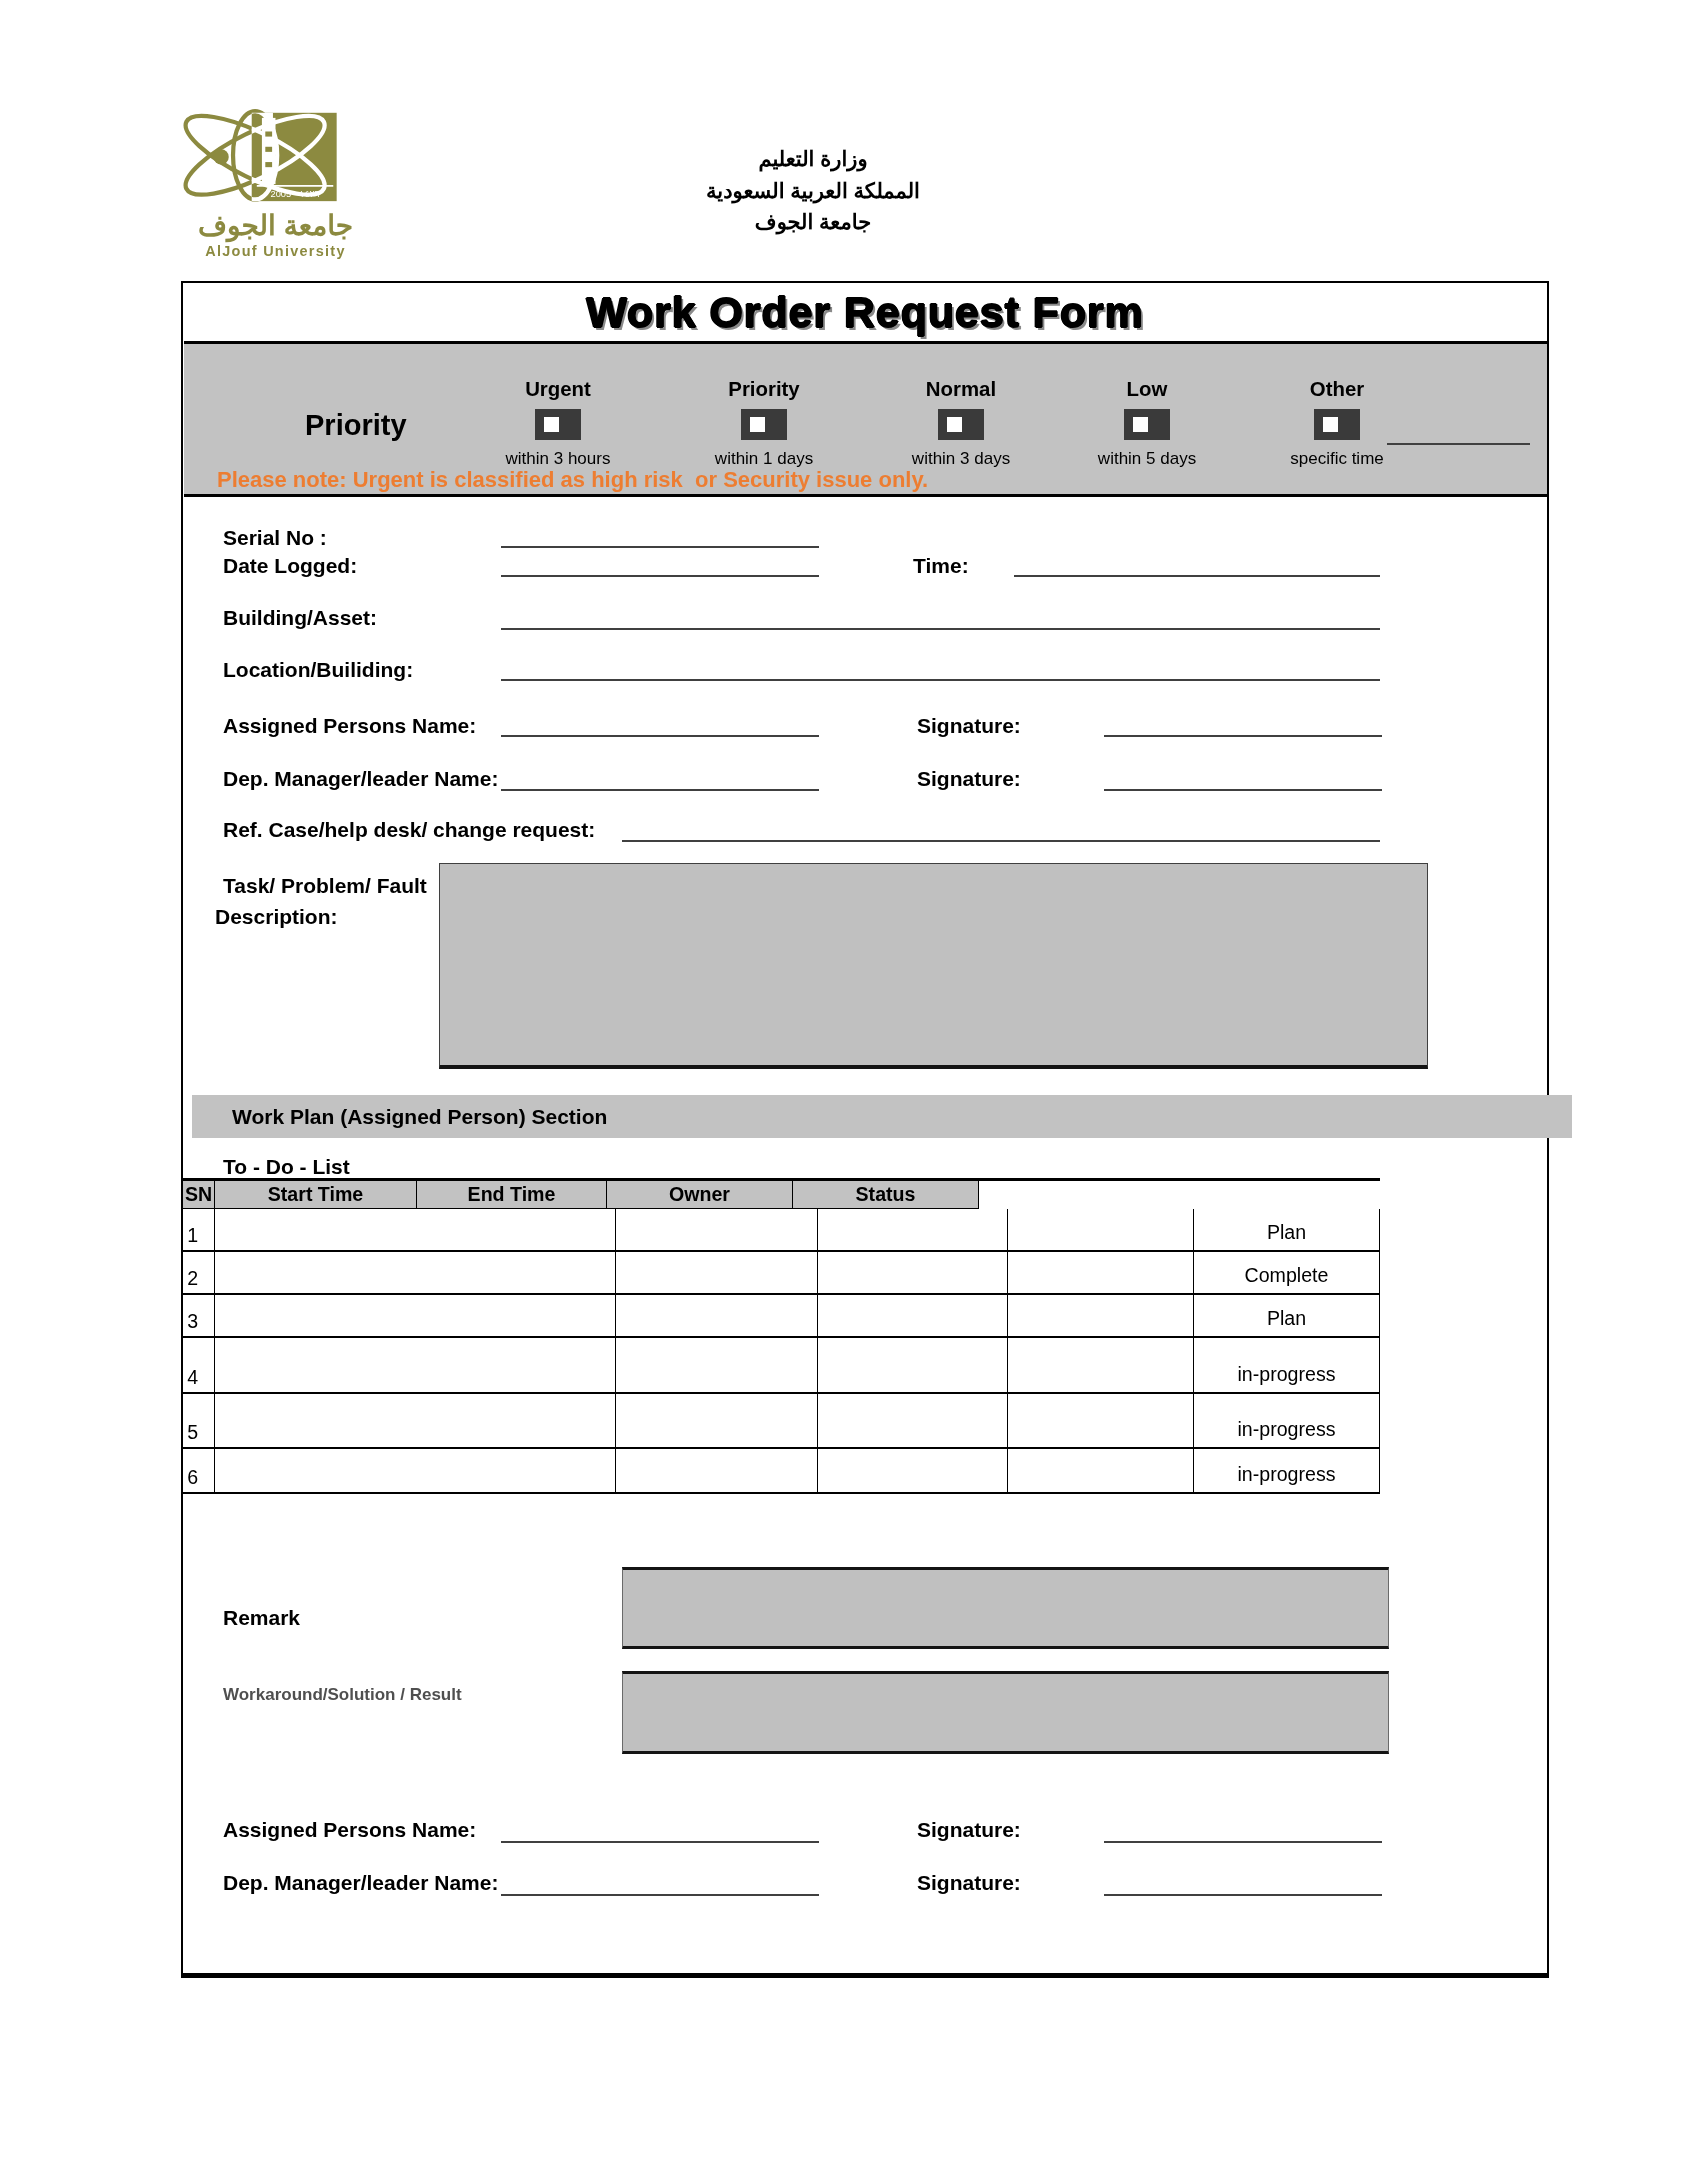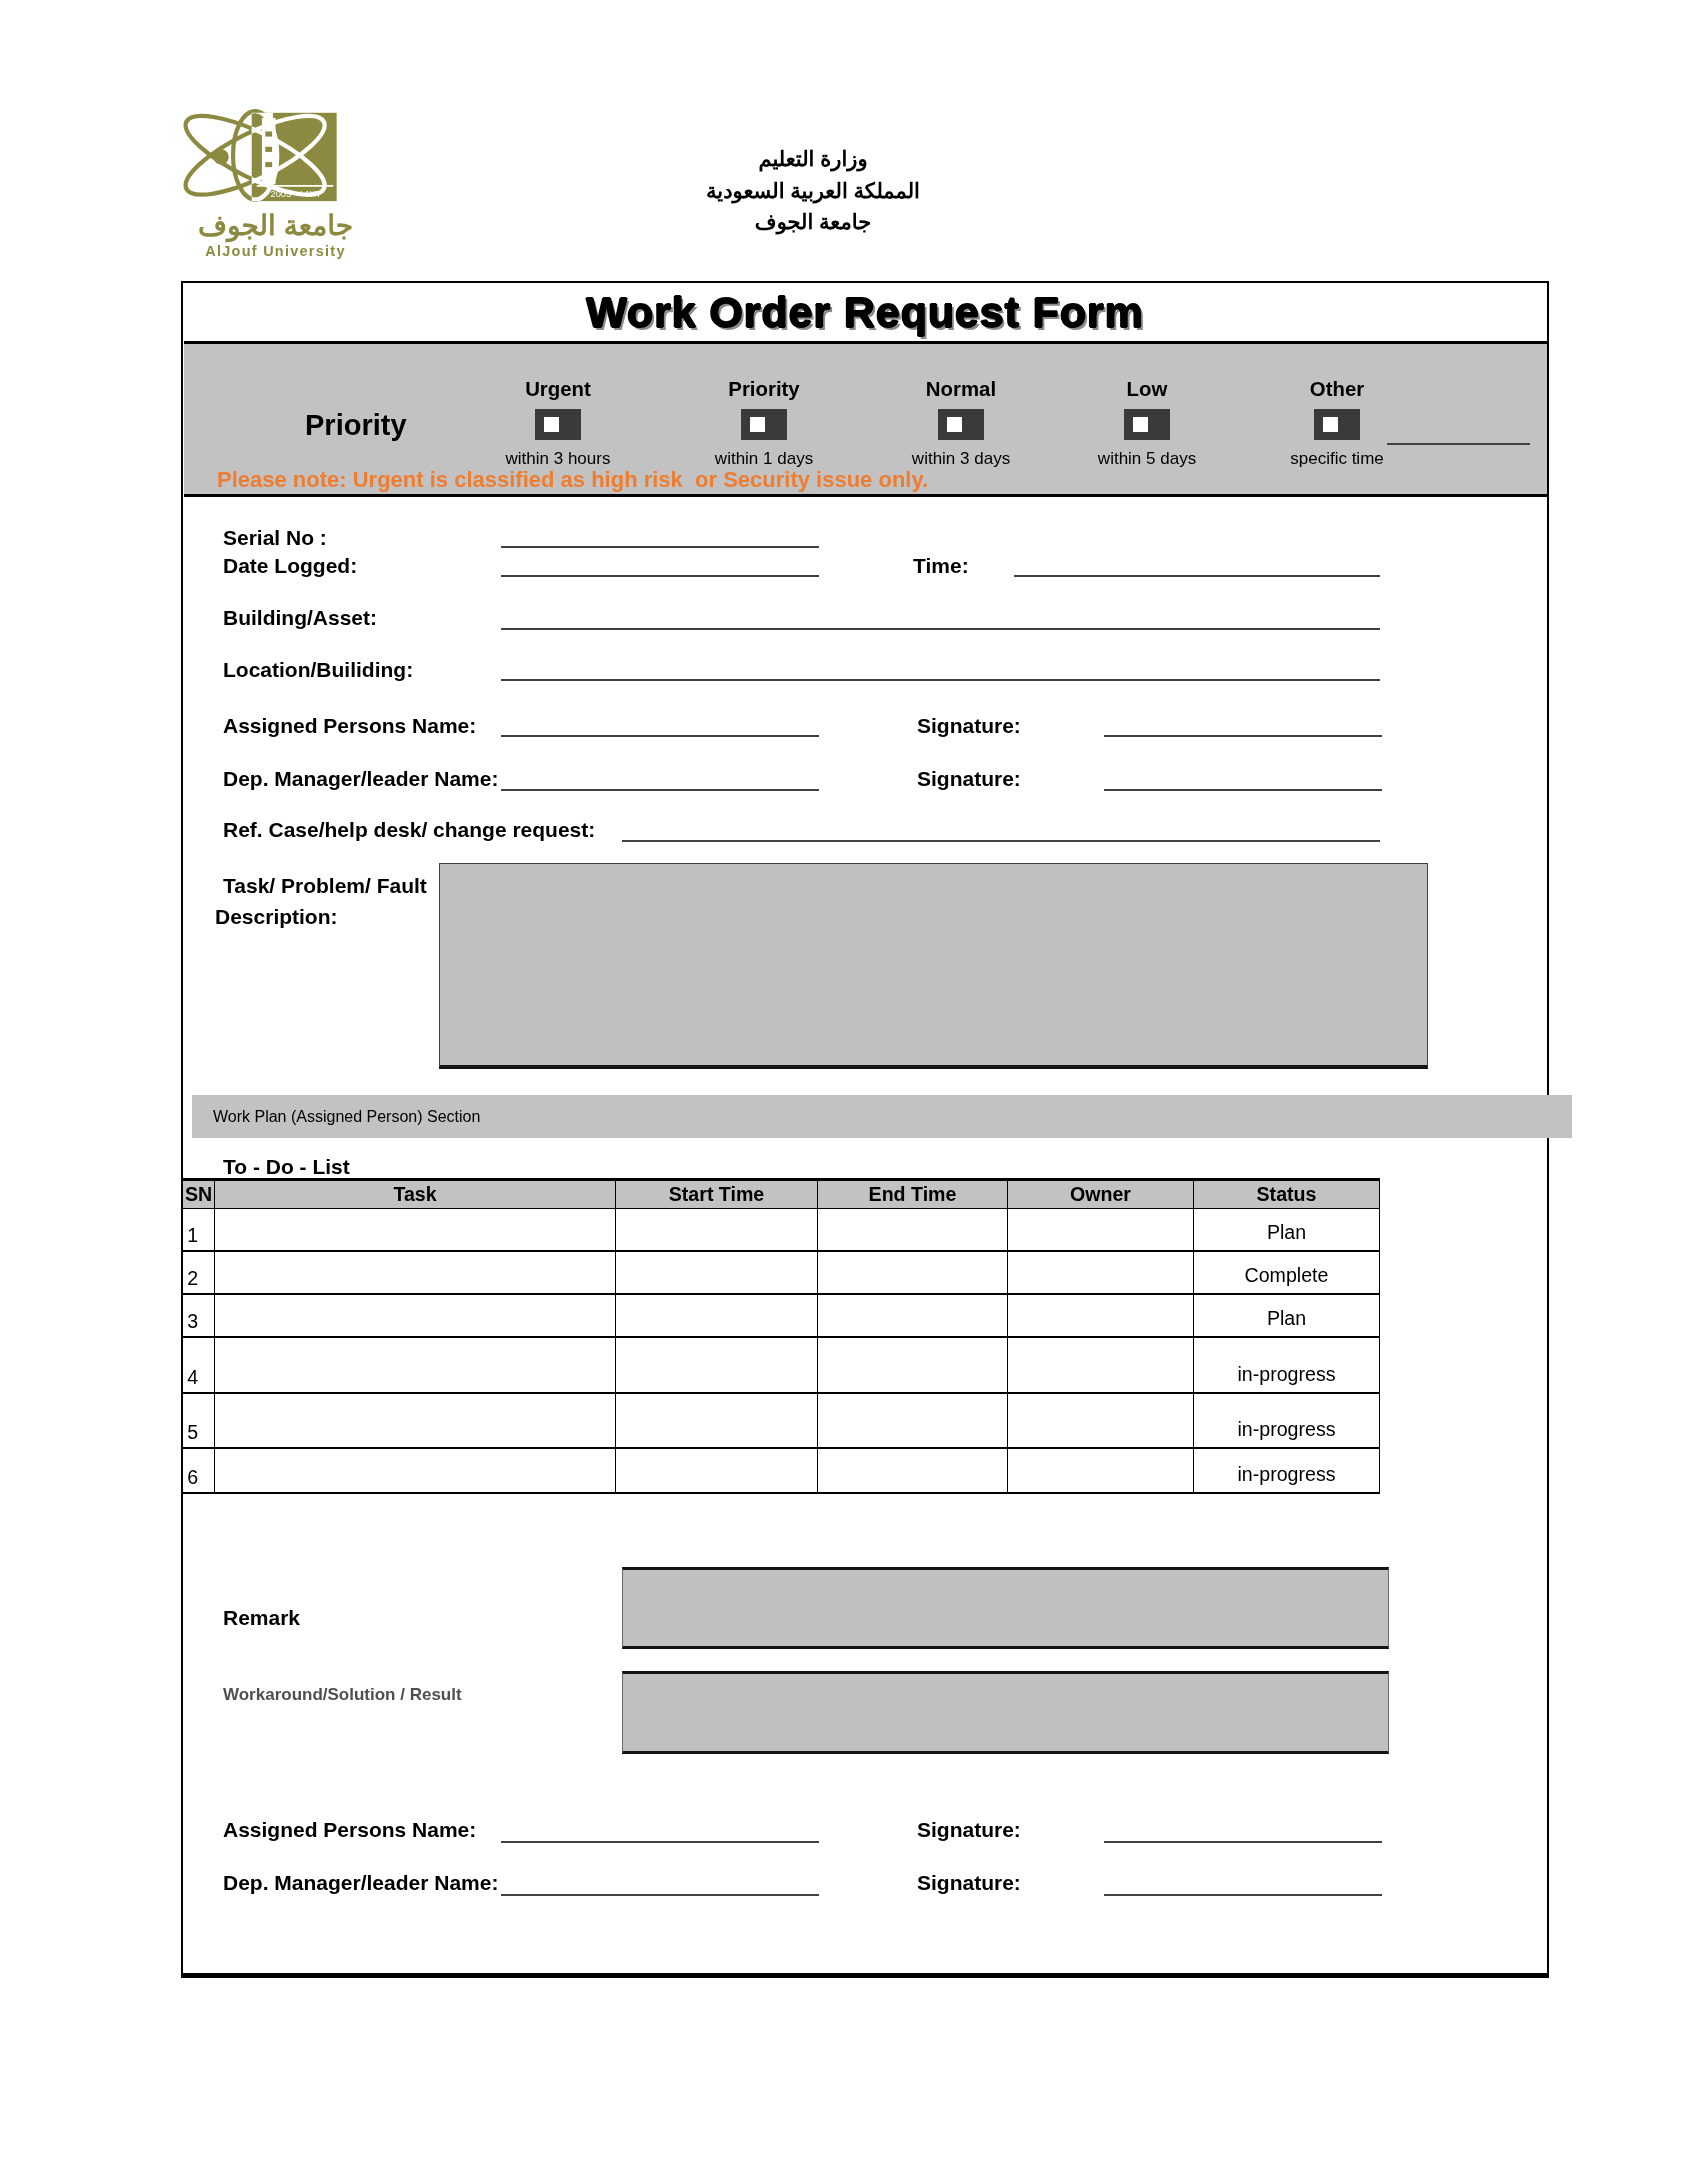--- a/index.html
+++ b/index.html
@@ -54,21 +54,21 @@
   .descbox {
     position: absolute; left: 439px; top: 863px; width: 989px; height: 206px;
     background: var(--box-gray, #c0c0c0);
     border: 1.7px solid #3f3f3f; border-bottom: 4.3px solid #141414;
   }
 
   .wpband {
     position: absolute; left: 192px; top: 1095px; width: 1380px; height: 43px;
     background: var(--band-gray, #c2c2c2);
   }
-  .wpband span { display: block; padding-left: 21px; line-height: 43px; font-weight: normal; font-size: 16px; }
+  .wpband span { display: block; padding-left: 40px; line-height: 43px; font-weight: bold; font-size: 21px; }
 
   .tbl { position: absolute; left: 182px; top: 1178px; border-top: 3.4px solid #000; }
   .trow { display: flex; }
   .tc {
     border-right: 1.7px solid #000; border-bottom: 2.6px solid #000;
     display: flex; align-items: flex-end; font-size: 19.6px; overflow: hidden;
   }
   .trow .tc:first-child { border-left: 1.7px solid #000; }
   .th {
     background: var(--band-gray, #c2c2c2); font-weight: bold; font-size: 19.6px;
@@ -212,21 +212,20 @@
   <div class="descbox"></div>
 
   <div class="wpband">
     <span>Work Plan (Assigned Person) Section</span>
   </div>
   <div class="lbl" style="left:223px; top:1155px;">To - Do - List</div>
 
   <div class="tbl">
     <div class="trow hr0">
       <div class="tc th c0">SN</div>
-      <div class="tc th c1">Task</div>
       <div class="tc th c2">Start Time</div>
       <div class="tc th c3">End Time</div>
       <div class="tc th c4">Owner</div>
       <div class="tc th c5">Status</div>
     </div>
     <div class="trow rr1">
       <div class="tc c0 sn-cell">1</div>
       <div class="tc c1"></div>
       <div class="tc c2"></div>
       <div class="tc c3"></div>

